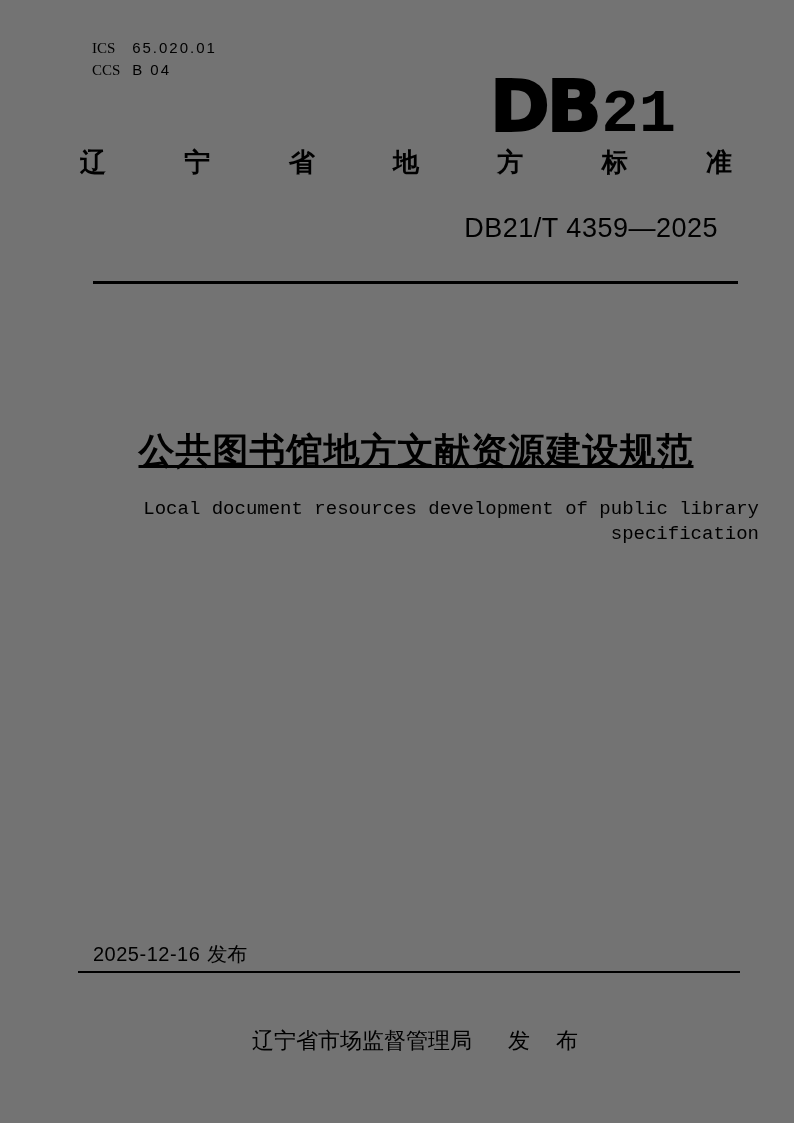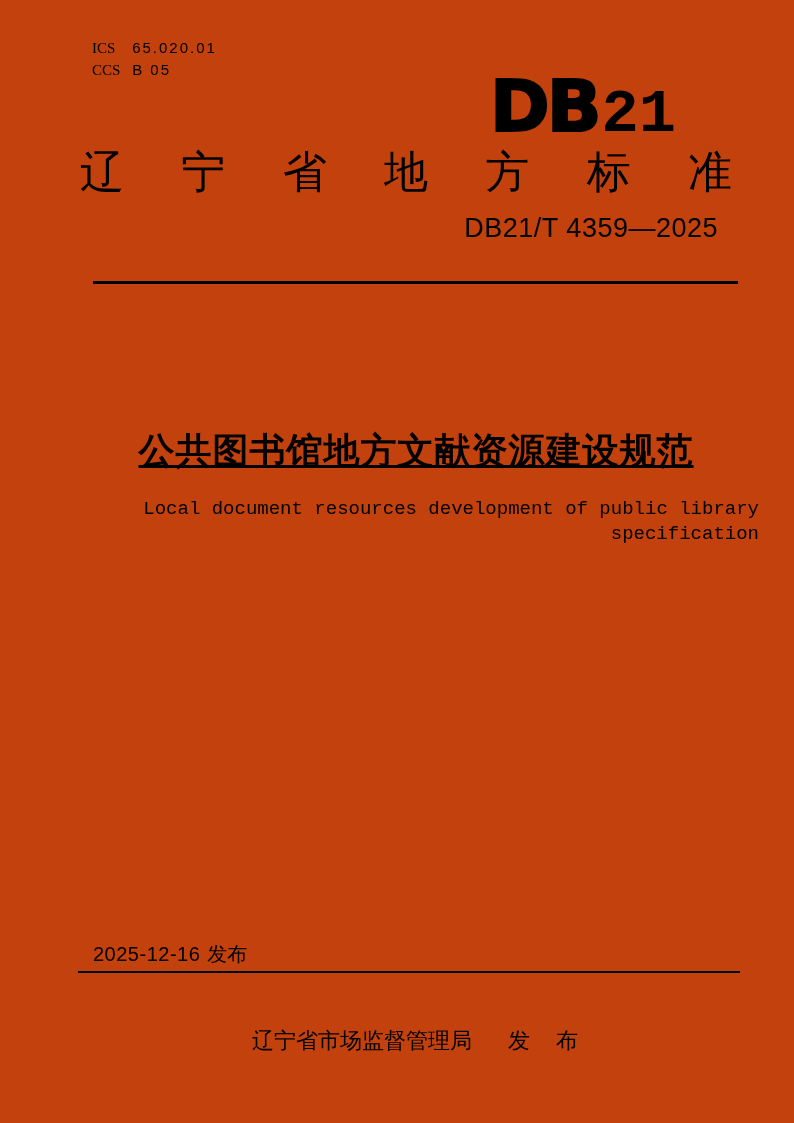--- a/index.html
+++ b/index.html
@@ -5,21 +5,21 @@
   html, body {
     margin: 0;
     padding: 0;
     background: #888;
   }
   .page {
     position: relative;
     width: 794px;
     height: 1123px;
     margin: 0 auto;
-    background: #c2410c;
+    background: #737373;
     color: #000;
     font-family: "Liberation Sans", sans-serif;
     overflow: hidden;
   }
 
   
   .ics-block {
     position: absolute;
     left: 92px;
     top: 37px;
@@ -57,22 +57,22 @@
     font-weight: 700;
     margin-left: 3px;
   }
 
   
   .standard-category {
     position: absolute;
     left: 80px;
     top: 148px;
     width: 652px;
-    font-size: 44px;
-    font-weight: 400;
+    font-size: 26px;
+    font-weight: 700;
     text-align: justify;
     text-align-last: justify;
     line-height: 1.1;
   }
 
   
   .standard-number {
     position: absolute;
     top: 213px;
     right: 76px;
@@ -161,21 +161,21 @@
 
 <div class="page">
 
   <div class="ics-block">
     <div class="ics-row">
       <span class="code-label">ICS</span>
       <span class="code-value">65.020.01</span>
     </div>
     <div class="ics-row">
       <span class="code-label">CCS</span>
-      <span class="code-value">B 05</span>
+      <span class="code-value">B 04</span>
     </div>
   </div>
 
   <div class="logo">
     <span class="logo-prefix">DB</span><span class="logo-number">21</span>
   </div>
 
   <div class="standard-category">辽宁省地方标准</div>
 
   <div class="standard-number">DB21/T 4359—2025</div>

